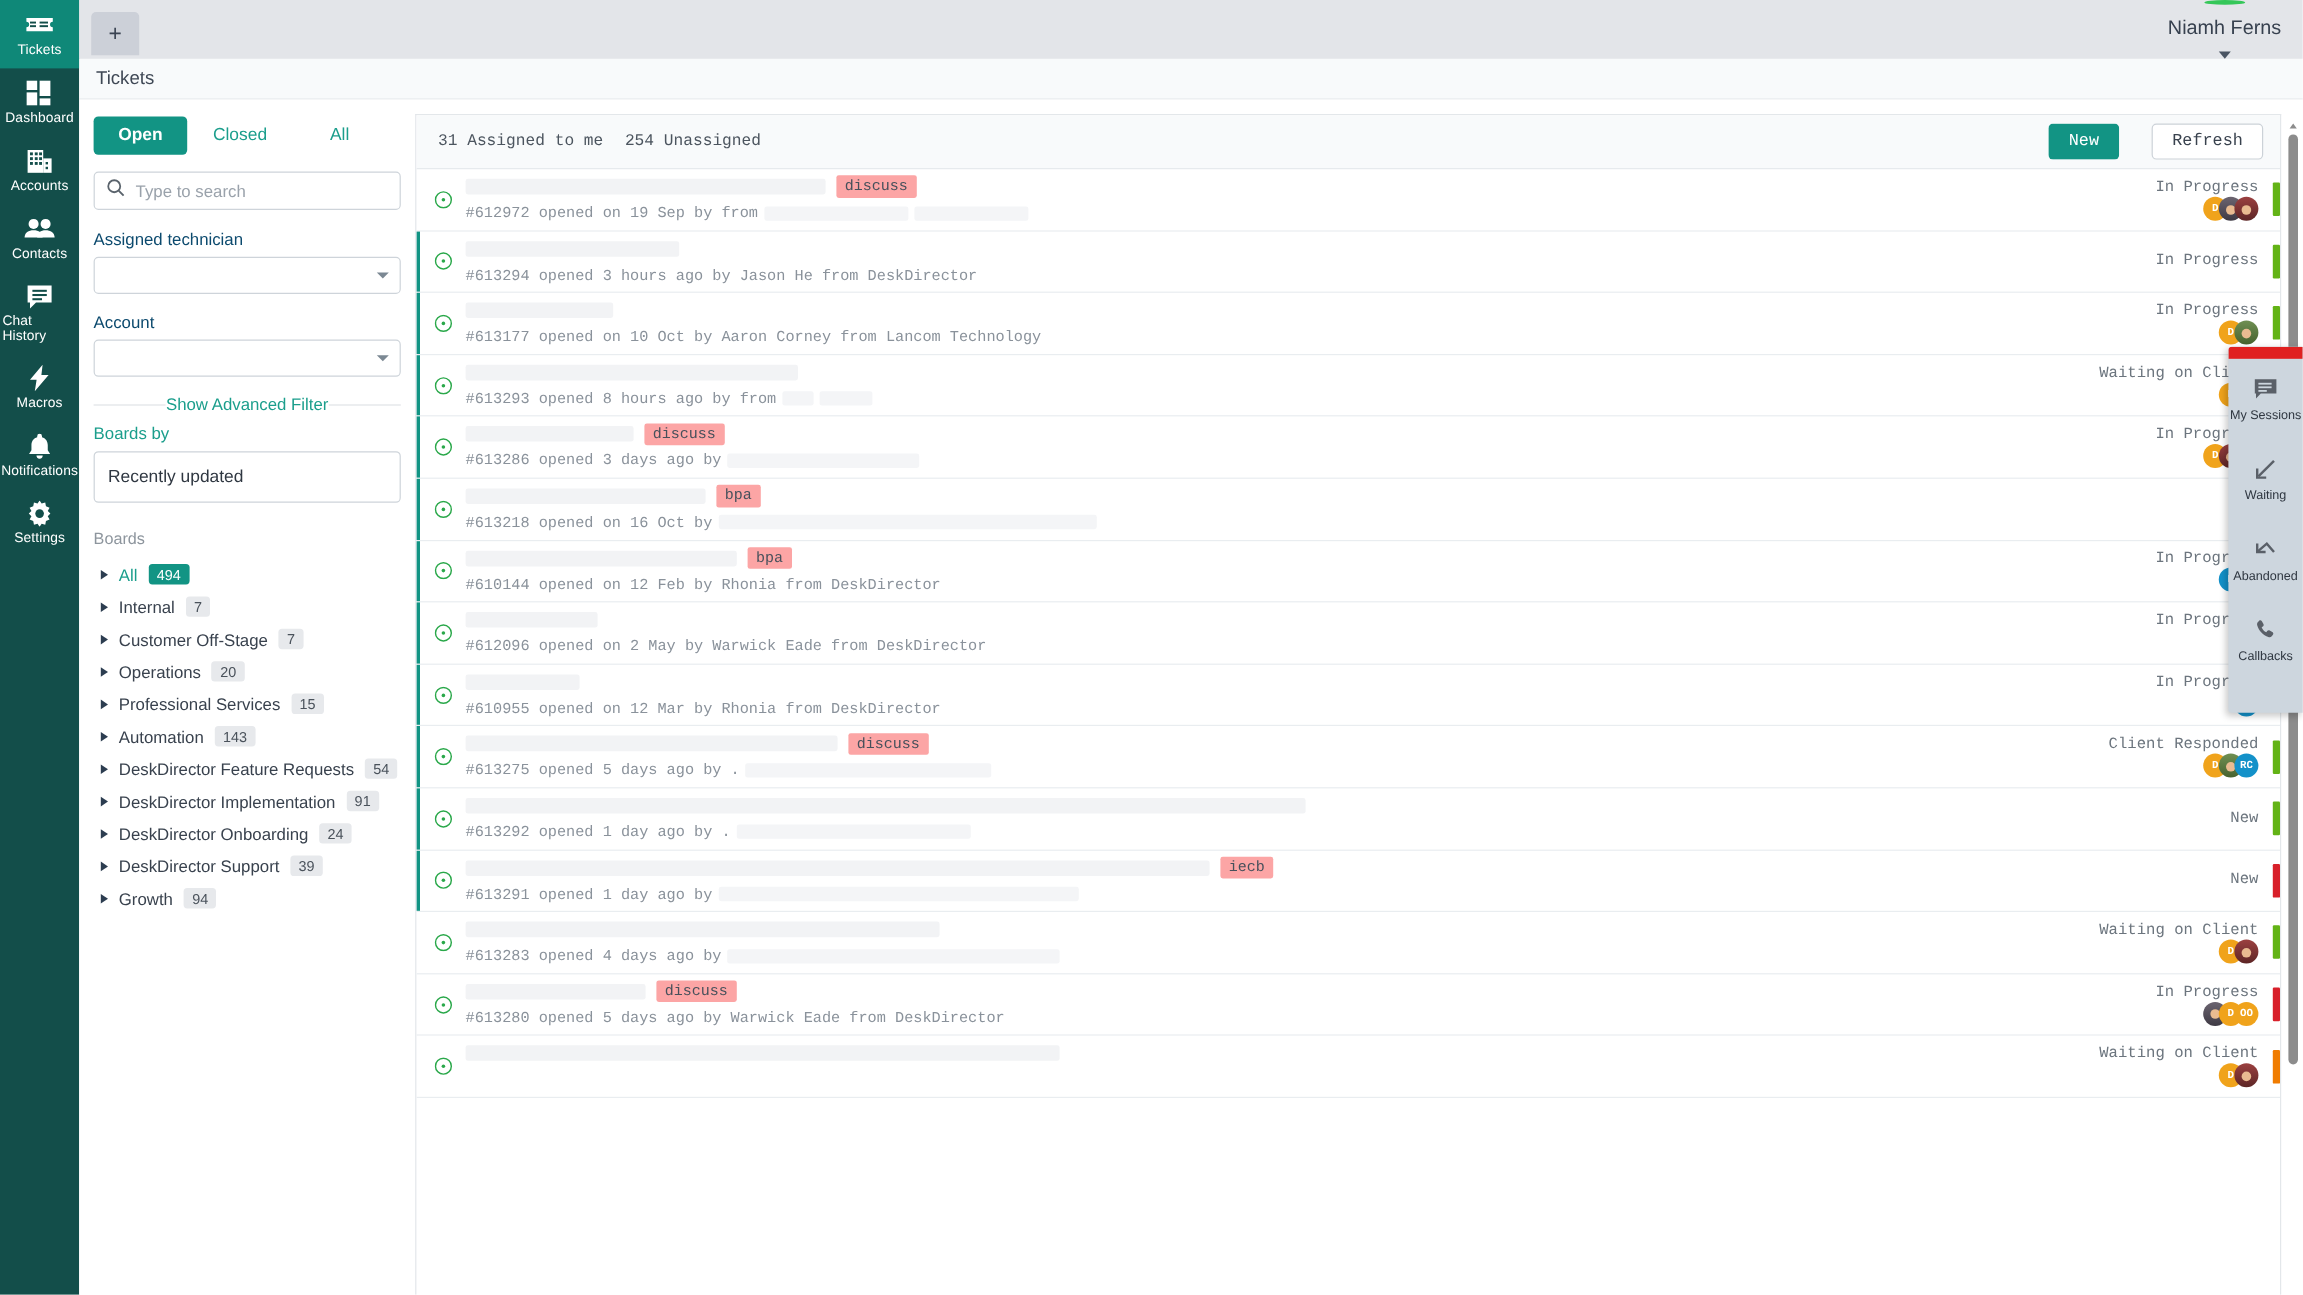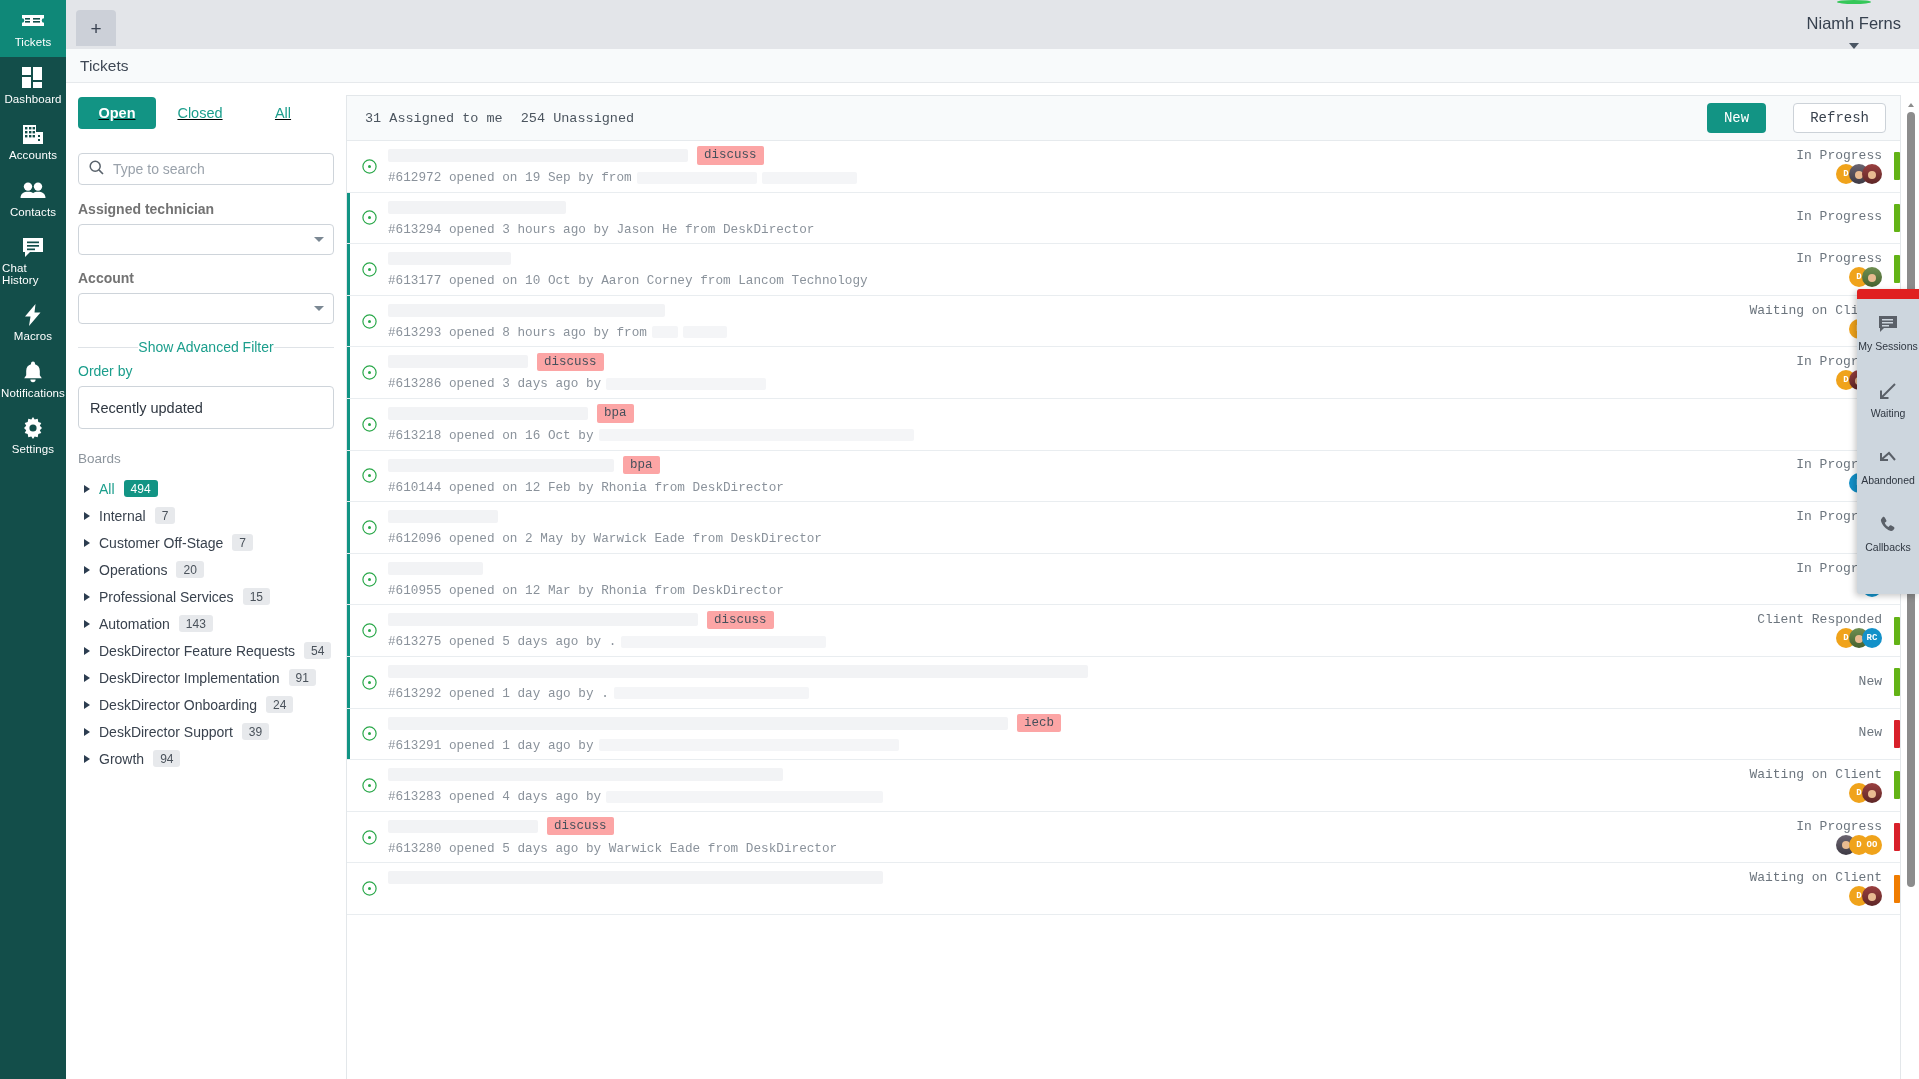--- a/index.html
+++ b/index.html
@@ -64,39 +64,39 @@
     height: 34px; background: #f8fafb; border-bottom: 1px solid #e6e9ec;
     display: flex; align-items: center; padding-left: 14px;
   }
   .titlebar .ttl { font-size: 15.5px; color: #3f4855; }
 
   
   .main { flex: 1; display: flex; min-height: 0; background: #ffffff; }
 
   
   .filters { width: 280px; min-width: 280px; padding: 14px 12px 0 12px; }
-  .seg { display: flex; align-items: flex-end; margin-bottom: 24px; text-decoration: underline; }
+  .seg { display: flex; align-items: flex-end; margin-bottom: 14px; }
   .seg-btn {
     font-size: 14.5px; padding: 8px 0; text-align: center; cursor: pointer;
     color: #1b9e8c; border-radius: 4px; width: 78px;
   }
   .seg-btn.on { background: #129484; color: #fff; font-weight: 600; }
   .seg-gap { width: 5px; }
 
   .searchbox {
     display: flex; align-items: center; gap: 9px; height: 32px;
     border: 1px solid #ced4da; border-radius: 4px; padding: 0 10px; margin-bottom: 16px;
   }
   .searchbox input {
     border: none; outline: none; font-size: 14px; color: #2f3741; width: 100%;
     font-family: "Liberation Sans", sans-serif; background: transparent;
   }
   .searchbox input::placeholder { color: #9aa2ab; }
 
-  .flabel { font-size: 14px; color: #737373; margin-bottom: 7px; font-weight: bold; }
+  .flabel { font-size: 14px; color: #0c4a6e; margin-bottom: 7px; }
   .fselect {
     height: 31px; border: 1px solid #ced4da; border-radius: 4px; margin-bottom: 15px;
     display: flex; align-items: center; justify-content: flex-end; padding-right: 9px;
     cursor: pointer; background: #fff;
   }
   .fselect .cv { width: 0; height: 0; border-left: 5px solid transparent;
       border-right: 5px solid transparent; border-top: 5.5px solid #7b8893; }
 
   .adv-row { display: flex; align-items: center; margin: 12px 0 8px; }
   .adv-row .ln { flex: 1; height: 1px; background: #dfe3e7; }
@@ -362,21 +362,21 @@
         <div class="fselect">
           <span class="cv"></span>
         </div>
 
         <div class="adv-row">
           <span class="ln"></span>
           <span class="adv-link">Show Advanced Filter</span>
           <span class="ln"></span>
         </div>
 
-        <div class="orderlabel">Order by</div>
+        <div class="orderlabel">Boards by</div>
         <div class="order-select">
           <span class="val">Recently updated</span>
           <span class="cv"></span>
         </div>
 
         <div class="boards-hd">Boards</div>
         <div id="boards-list">
             <div class="board-row all">
               <span class="tri"></span>
               <span class="board-name">All</span>

